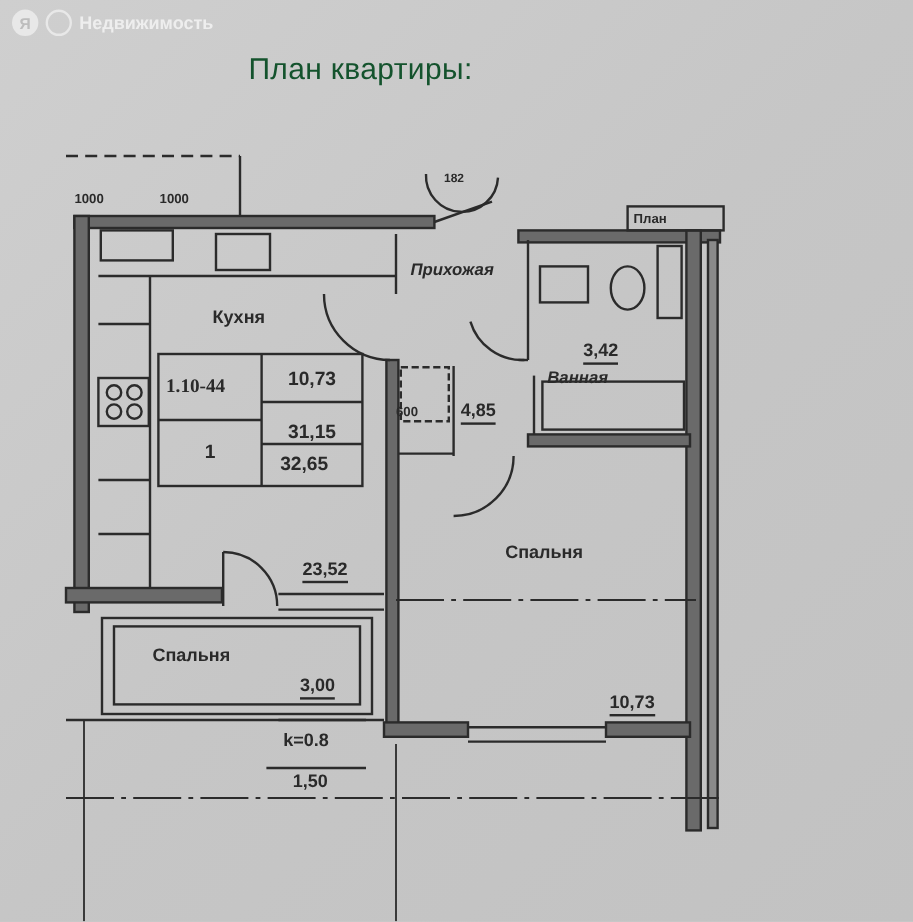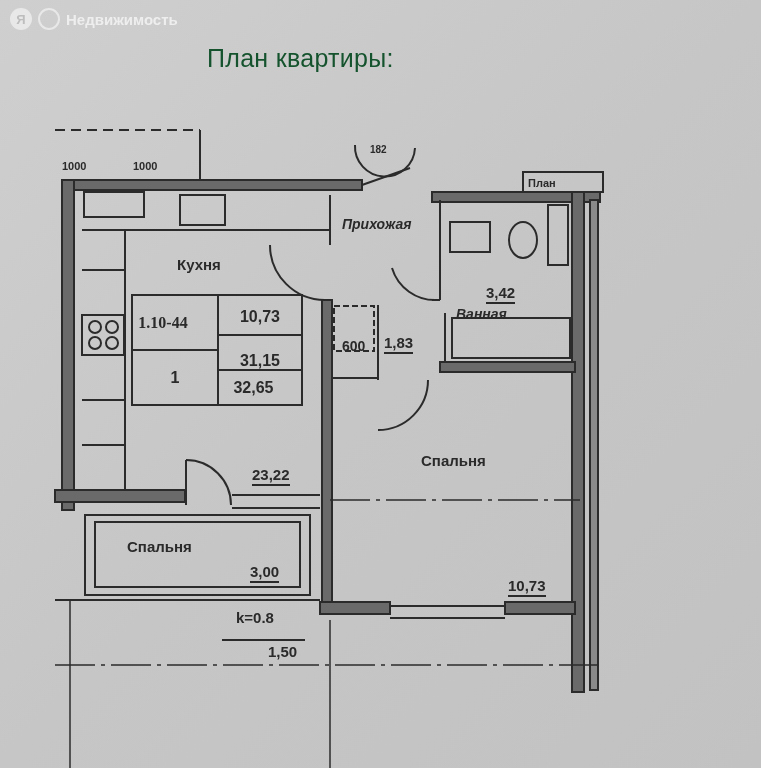--- a/index.html
+++ b/index.html
@@ -106,35 +106,35 @@
     <rect x="334" y="306" width="40" height="45" stroke-dasharray="6 3"></rect>
   </g>
 </svg>
 
 <div class="lbl" style="left:62px;top:160px;font-size:11px;">1000</div>
 <div class="lbl" style="left:133px;top:160px;font-size:11px;">1000</div>
 <div class="lbl" style="left:528px;top:177px;font-size:11px;">План</div>
 <div class="lbl" style="left:370px;top:144px;font-size:10px;">182</div>
 
 <div class="lbl" style="left:177px;top:256px;">Кухня</div>
-<div class="lbl ul" style="left:252px;top:466px;">23,22</div>
+<div class="lbl ul" style="left:252px;top:466px;">23,52</div>
 
 <div class="lbl it" style="left:342px;top:216px;">Прихожая</div>
-<div class="lbl ul" style="left:384px;top:334px;">1,83</div>
+<div class="lbl ul" style="left:384px;top:334px;">4,85</div>
 
 <div class="lbl it" style="left:456px;top:258px;margin-top:48px;">Ванная</div>
 <div class="lbl ul" style="left:486px;top:284px;">3,42</div>
 
 <div class="lbl" style="left:421px;top:452px;">Спальня</div>
 <div class="lbl ul" style="left:508px;top:577px;">10,73</div>
 
 <div class="lbl" style="left:127px;top:538px;">Спальня</div>
 <div class="lbl ul" style="left:250px;top:563px;">3,00</div>
 <div class="lbl" style="left:236px;top:609px;">k=0.8</div>
-<div class="lbl" style="left:244px;top:643px;margin-left:24px;">1,50</div>
+<div class="lbl" style="left:244px;top:643px;">1,50</div>
 
-<div class="lbl" style="left:342px;top:338px;font-size:14px;">600</div>
+<div class="lbl" style="left:330px;top:338px;font-size:11px;">600</div>
 
 <div class="cell" style="left:120px;top:295px;width:86px;height:55px;font-family:Liberation Serif, serif;">1.10-44</div>
 <div class="cell" style="left:132px;top:350px;width:86px;height:55px;">1</div>
 <div class="cell" style="left:218px;top:298px;width:84px;height:37px;">10,73</div>
 <div class="cell" style="left:218px;top:335px;width:84px;height:52px;">31,15</div>
 <div class="cell" style="left:218px;top:370px;width:71px;height:35px;">32,65</div>
 
 </body></html>

